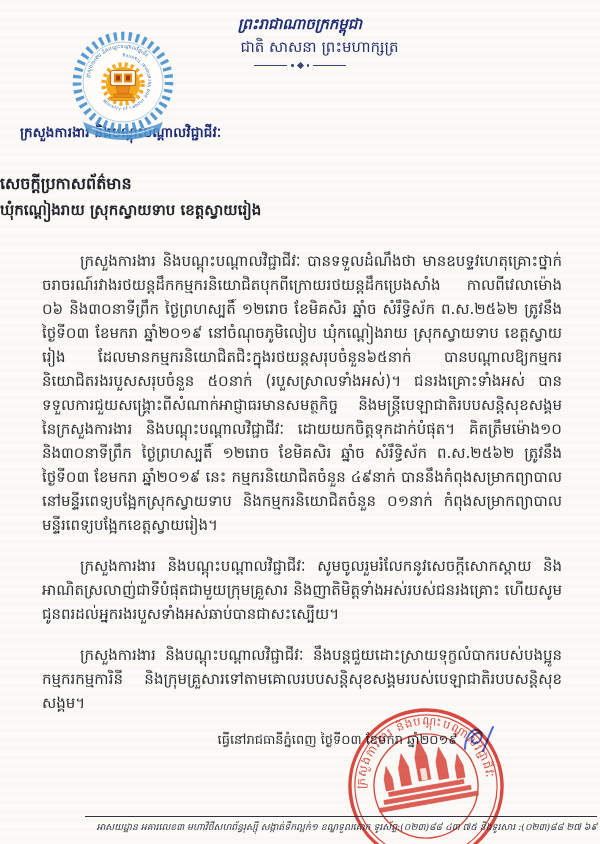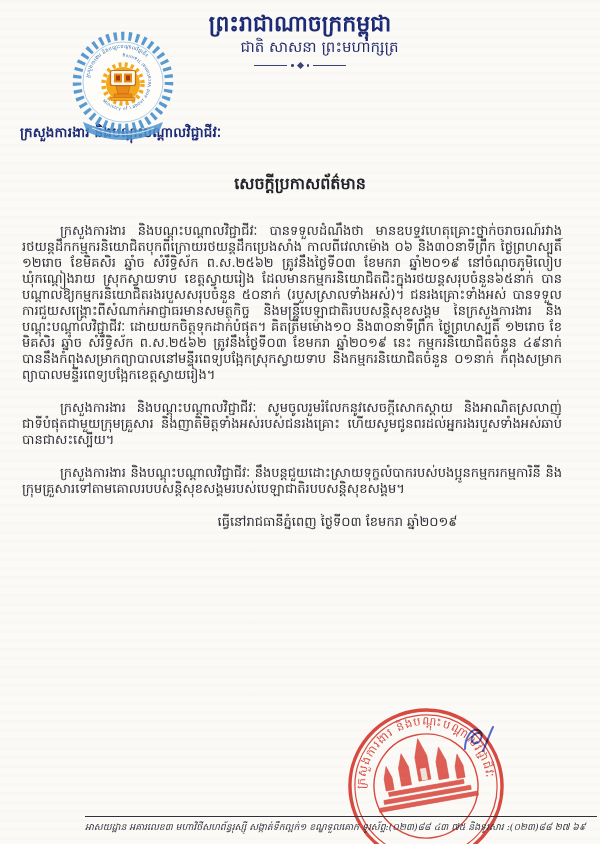--- a/index.html
+++ b/index.html
@@ -6,51 +6,51 @@
   .page {
     position:relative; width:600px; height:844px; margin:0 auto;
     background:#fbfaf6;
     background-image:repeating-linear-gradient(180deg, rgba(205,205,215,0.05) 0 3px, rgba(255,255,255,0) 3px 9px);
     overflow:hidden;
     font-family:"DejaVu Sans", sans-serif;
     color:#2d2d35;
   }
   
   .kingdom-header { text-align:center; padding-top:12px; }
-  .kingdom-title { font-size:22px; font-weight:bold; color:#1d2b76; line-height:24px; }
+  .kingdom-title { font-size:15px; font-weight:bold; color:#1d2b76; line-height:24px;font-style:italic; }
   .kingdom-motto { font-size:15px; font-weight:500; color:#232e6e; line-height:22px;margin-left:39px; }
   .hr-ornament { width:92px; margin:5px auto 0; display:flex; align-items:center; justify-content:center; gap:4px; }
   .hr-ornament .bar { flex:1; height:1.4px; background:#3a4372; }
   .hr-ornament .dot { width:2.5px; height:2.5px; background:#3a4372; border-radius:50%; }
   .hr-ornament .diamond { width:5px; height:5px; background:#3a4372; transform:rotate(45deg); }
   
   .logo { position:absolute; top:24px; left:62px; width:122px; height:126px; }
   
   .ministry-name {
     margin:56px 0 0 20px; font-size:13.5px; font-weight:bold;
     color:#1d2b76; letter-spacing:.2px;
   }
   
-  .title-block { margin-top:26px; text-align:center; color:#23232b; }
+  .title-block { margin-top:26px; color:#23232b; }
   .title-block .t1 { font-size:16px; font-weight:bold; line-height:27px; }
   .title-block .t2 { font-size:15px; font-weight:bold; line-height:26px; }
   
-  .body-text { margin:26px 38px 0 22px; text-align:justify; font-size:13px; line-height:16px; }
+  .body-text { margin:26px 38px 0 42px; text-align:justify; font-size:15px; line-height:24px; }
   .body-text p { margin:0; text-indent:38px; }
   .body-text p + p { margin-top:17px; }
   
   .dateline { margin:14px 0 0 150px; width:430px; text-align:center; font-size:13px; line-height:22px; }
   .dateline .d2 { padding-right:55px; margin-top:5px; }
   
   .signature { position:absolute; top:724px; left:462px; width:34px; height:32px; }
   .stamp { position:absolute; top:704px; left:344px; width:164px; height:164px; opacity:.9; mix-blend-mode:multiply; }
   
   .footer { position:absolute; top:816px; left:85px; right:3px; border-top:1.5px solid #30303e; }
   .footer-address {
-    padding-top:4px; text-align:left; font-size:9.3px; font-style:italic;
+    padding-top:4px; text-align:right; font-size:9.3px; font-style:italic;
     color:#2f2f3b; font-family:"DejaVu Serif", serif; white-space:nowrap;
   }
 </style>
 </head>
 <body>
 
 <div class="page">
 
   <div class="kingdom-header">
     <div class="kingdom-title">ព្រះរាជាណាចក្រកម្ពុជា</div>
@@ -100,20 +100,21 @@
 
       <path d="M21,98 Q61,116 101,98 L97,108 Q61,124 25,108 Z" fill="#4b92cc" opacity="0.85"></path>
       <path d="M30,104 Q61,117 92,104" fill="none" stroke="#fefdf9" stroke-width="1.2" opacity="0.7"></path>
     </svg>
   </div>
 
   <div class="ministry-name">ក្រសួងការងារ និងបណ្តុះបណ្តាលវិជ្ជាជីវៈ</div>
 
   <div class="title-block">
     <div class="t1">សេចក្តីប្រកាសព័ត៌មាន</div>
+    <div class="t2">ឃុំកណ្តៀងរាយ ស្រុកស្វាយទាប ខេត្តស្វាយរៀង</div>
   </div>
 
   <div class="body-text">
     <p>ក្រសួងការងារ និងបណ្តុះបណ្តាលវិជ្ជាជីវៈ បានទទួលដំណឹងថា មានឧបទ្ទវហេតុគ្រោះថ្នាក់ចរាចរណ៍រវាងរថយន្តដឹកកម្មករនិយោជិតបុកពីក្រោយរថយន្តដឹកប្រេងសាំង កាលពីវេលាម៉ោង ០៦ និង៣០នាទីព្រឹក ថ្ងៃព្រហស្បតិ៍ ១២រោច ខែមិគសិរ ឆ្នាំច សំរឹទ្ធិស័ក ព.ស.២៥៦២ ត្រូវនឹងថ្ងៃទី០៣ ខែមករា ឆ្នាំ២០១៩ នៅចំណុចភូមិលៀប ឃុំកណ្តៀងរាយ ស្រុកស្វាយទាប ខេត្តស្វាយរៀង ដែលមានកម្មករនិយោជិតជិះក្នុងរថយន្តសរុបចំនួន៦៥នាក់ បានបណ្តាលឱ្យកម្មករនិយោជិតរងរបួសសរុបចំនួន ៥០នាក់ (របួសស្រាលទាំងអស់)។ ជនរងគ្រោះទាំងអស់ បានទទួលការជួយសង្គ្រោះពីសំណាក់អាជ្ញាធរមានសមត្ថកិច្ច និងមន្ត្រីបេឡាជាតិរបបសន្តិសុខសង្គម នៃក្រសួងការងារ និងបណ្តុះបណ្តាលវិជ្ជាជីវៈ ដោយយកចិត្តទុកដាក់បំផុត។ គិតត្រឹមម៉ោង១០ និង៣០នាទីព្រឹក ថ្ងៃព្រហស្បតិ៍ ១២រោច ខែមិគសិរ ឆ្នាំច សំរឹទ្ធិស័ក ព.ស.២៥៦២ ត្រូវនឹងថ្ងៃទី០៣ ខែមករា ឆ្នាំ២០១៩ នេះ កម្មករនិយោជិតចំនួន ៤៩នាក់ បាននឹងកំពុងសម្រាកព្យាបាលនៅមន្ទីរពេទ្យបង្អែកស្រុកស្វាយទាប និងកម្មករនិយោជិតចំនួន ០១នាក់ កំពុងសម្រាកព្យាបាលមន្ទីរពេទ្យបង្អែកខេត្តស្វាយរៀង។</p>
     <p>ក្រសួងការងារ និងបណ្តុះបណ្តាលវិជ្ជាជីវៈ សូមចូលរួមរំលែកនូវសេចក្តីសោកស្តាយ និងអាណិតស្រលាញ់ជាទីបំផុតជាមួយក្រុមគ្រួសារ និងញាតិមិត្តទាំងអស់របស់ជនរងគ្រោះ ហើយសូមជូនពរដល់អ្នករងរបួសទាំងអស់ឆាប់បានជាសះស្បើយ។</p>
     <p>ក្រសួងការងារ និងបណ្តុះបណ្តាលវិជ្ជាជីវៈ នឹងបន្តជួយដោះស្រាយទុក្ខលំបាករបស់បងប្អូនកម្មករកម្មការិនី និងក្រុមគ្រួសារទៅតាមគោលរបបសន្តិសុខសង្គមរបស់បេឡាជាតិរបបសន្តិសុខសង្គម។</p>
   </div>
 
   <div class="dateline">
     <div class="d2">ធ្វើនៅរាជធានីភ្នំពេញ ថ្ងៃទី០៣ ខែមករា ឆ្នាំ២០១៩</div>

